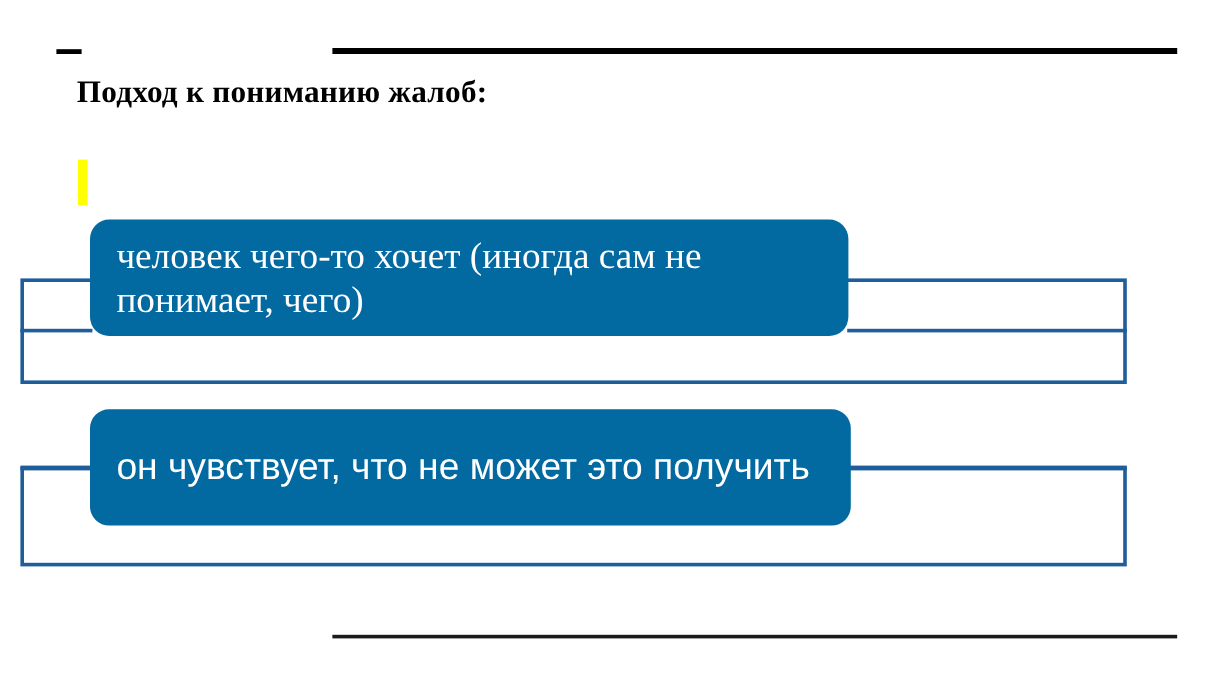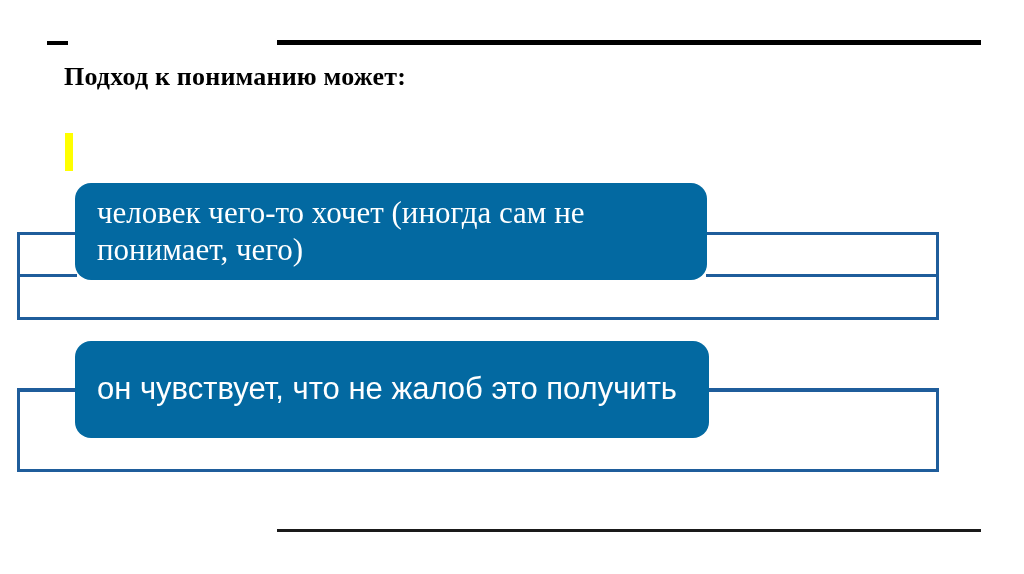--- a/index.html
+++ b/index.html
@@ -138,37 +138,37 @@
 </style>
 </head>
 <body>
 
 <div class="slide">
 
   <div class="rule-dash-top"></div>
 
   <div class="rule-long-top"></div>
 
-  <div class="slide-title">Подход к пониманию может:</div>
+  <div class="slide-title">Подход к пониманию жалоб:</div>
 
   <div class="yellow-marker"></div>
 
   <div class="frame frame-1"></div>
 
   <div class="connector connector-left-1"></div>
   <div class="connector connector-right-1"></div>
 
   <div class="callout callout-1">
     <span class="callout-text">человек чего-то хочет (иногда сам не понимает, чего)</span>
   </div>
 
   <div class="frame frame-2"></div>
 
   <div class="connector connector-left-2"></div>
   <div class="connector connector-right-2"></div>
 
   <div class="callout callout-2">
-    <span class="callout-text">он чувствует, что не жалоб это получить</span>
+    <span class="callout-text">он чувствует, что не может это получить</span>
   </div>
 
   <div class="rule-long-bottom"></div>
 
 </div>
 
 </body></html>

